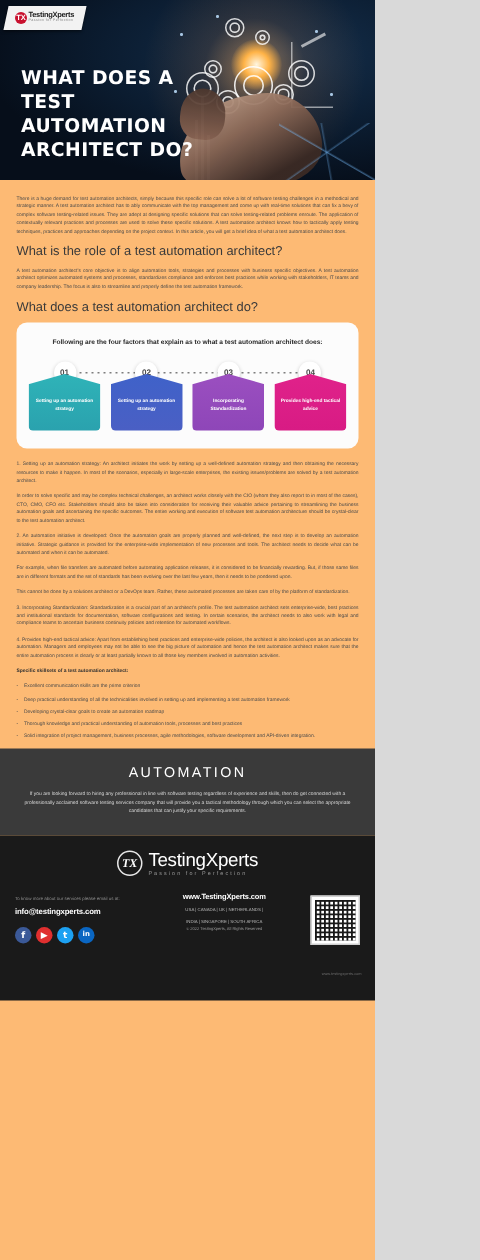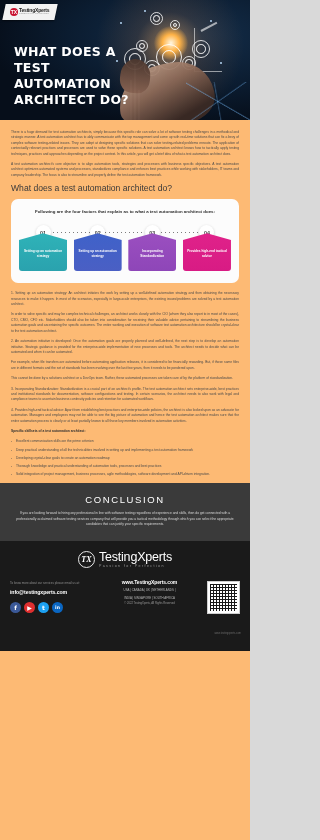--- a/index.html
+++ b/index.html
@@ -263,20 +263,21 @@
       </div>
     </div>
 
     <div class="hero-title">WHAT DOES A TEST AUTOMATION ARCHITECT DO?</div>
   </div>
 
   <div class="body-wrap">
 
     <p class="para">There is a huge demand for test automation architects, simply because this specific role can solve a lot of software testing challenges in a methodical and strategic manner. A test automation architect has to ably communicate with the top management and come up with real-time solutions that can fix a bevy of complex software testing-related issues. They are adept at designing specific solutions that can solve testing-related problems enroute. The application of contextually relevant practices and processes are used to solve these specific solutions. A test automation architect knows how to tactically apply testing techniques, practices and approaches depending on the project context. In this article, you will get a brief idea of what a test automation architect does.</p>
 
+    <h2 class="sec">What is the role of a test automation architect?</h2>
     <p class="para">A test automation architect's core objective is to align automation tools, strategies and processes with business specific objectives. A test automation architect optimizes automated systems and processes, standardizes compliance and enforces best practices while working with stakeholders, IT teams and company leadership. The focus is also to streamline and properly define the test automation framework.</p>
 
     <h2 class="sec">What does a test automation architect do?</h2>
 
     <div class="card">
       <div class="card-head">Following are the four factors that explain as to what a test automation architect does:</div>
       <div class="factors">
         <div class="dots"></div>
 
         <div class="factor">
@@ -314,21 +315,21 @@
     <div class="bullets">
       <div class="bullet">Excellent communication skills are the prime criterion</div>
       <div class="bullet">Deep practical understanding of all the technicalities involved in setting up and implementing a test automation framework</div>
       <div class="bullet">Developing crystal-clear goals to create an automation roadmap</div>
       <div class="bullet">Thorough knowledge and practical understanding of automation tools, processes and best practices</div>
       <div class="bullet">Solid integration of project management, business processes, agile methodologies, software development and API-driven integration.</div>
     </div>
   </div>
 
   <div class="conclusion">
-    <h3>CONCLUSION</h3>
+    <h3>AUTOMATION</h3>
     <p>If you are looking forward to hiring any professional in line with software testing regardless of experience and skills, then do get connected with a professionally acclaimed software testing services company that will provide you a tactical methodology through which you can select the appropriate candidates that can justify your specific requirements.</p>
   </div>
 
   <div class="footer">
     <div class="footer-logo">
       <div class="fl-mark">TX</div>
       <div class="fl-text">
         <span class="fl-name">TestingXperts</span>
         <span class="fl-tag">Passion for Perfection</span>
       </div>

